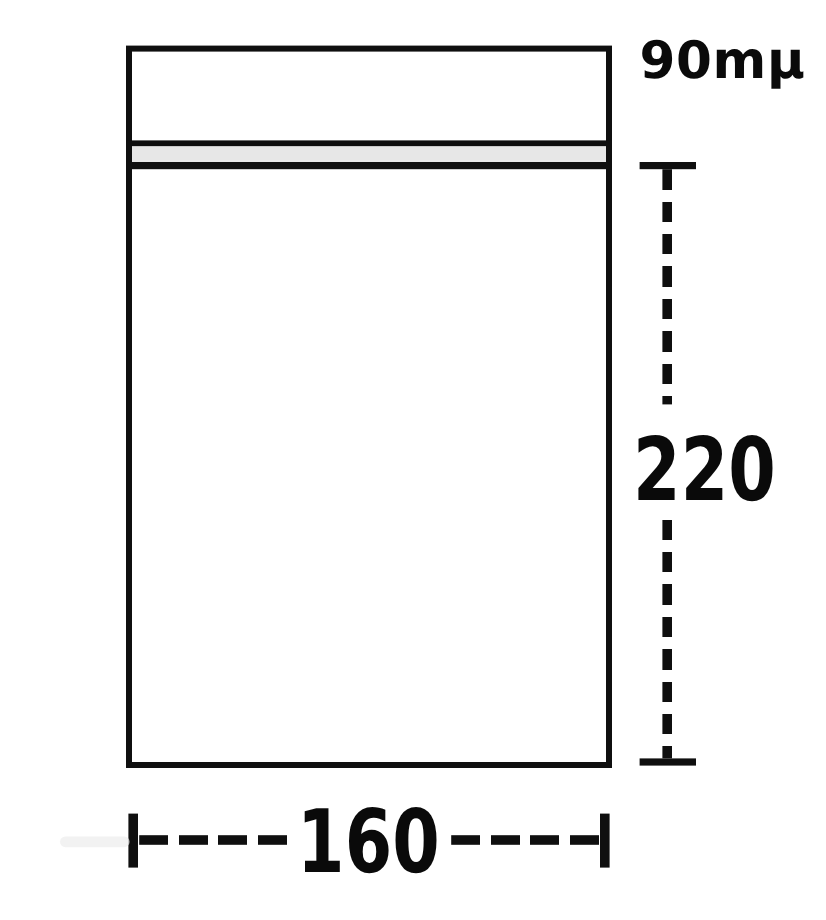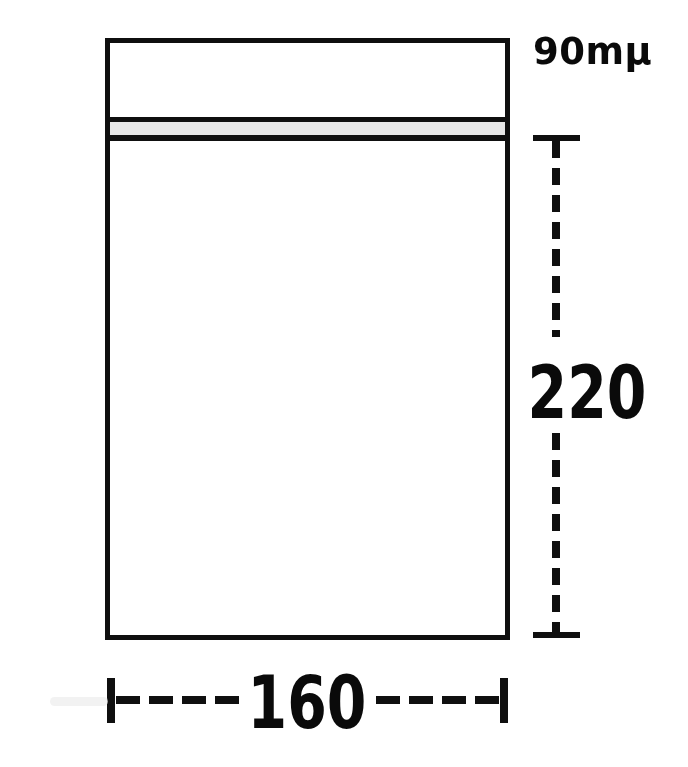--- a/index.html
+++ b/index.html
@@ -52,21 +52,21 @@
   .hdash-left  { left: 116px; width: 127px; }
   .hdash-right { left: 376px; width: 124px; }
 
   
   .lbl {
     display: flex; align-items: center; justify-content: center;
     font-weight: 700; color: var(--text); line-height: 1; white-space: nowrap;
   }
   .lbl-thickness {
     left: 533px; top: 26px; width: 150px; height: 50px;
-    font-size: 37px; justify-content: flex-start; letter-spacing: 0.5px;
+    font-size: 43px; justify-content: flex-start; letter-spacing: 0.5px;
   }
   .lbl-num {
     font-size: 73px;
     transform: scaleX(0.78);
     transform-origin: center;
   }
   .lbl-height { left: 527px; top: 360px; width: 120px; height: 64px; }
   .lbl-width  { left: 247px; top: 670px; width: 120px; height: 64px; }
 
   

